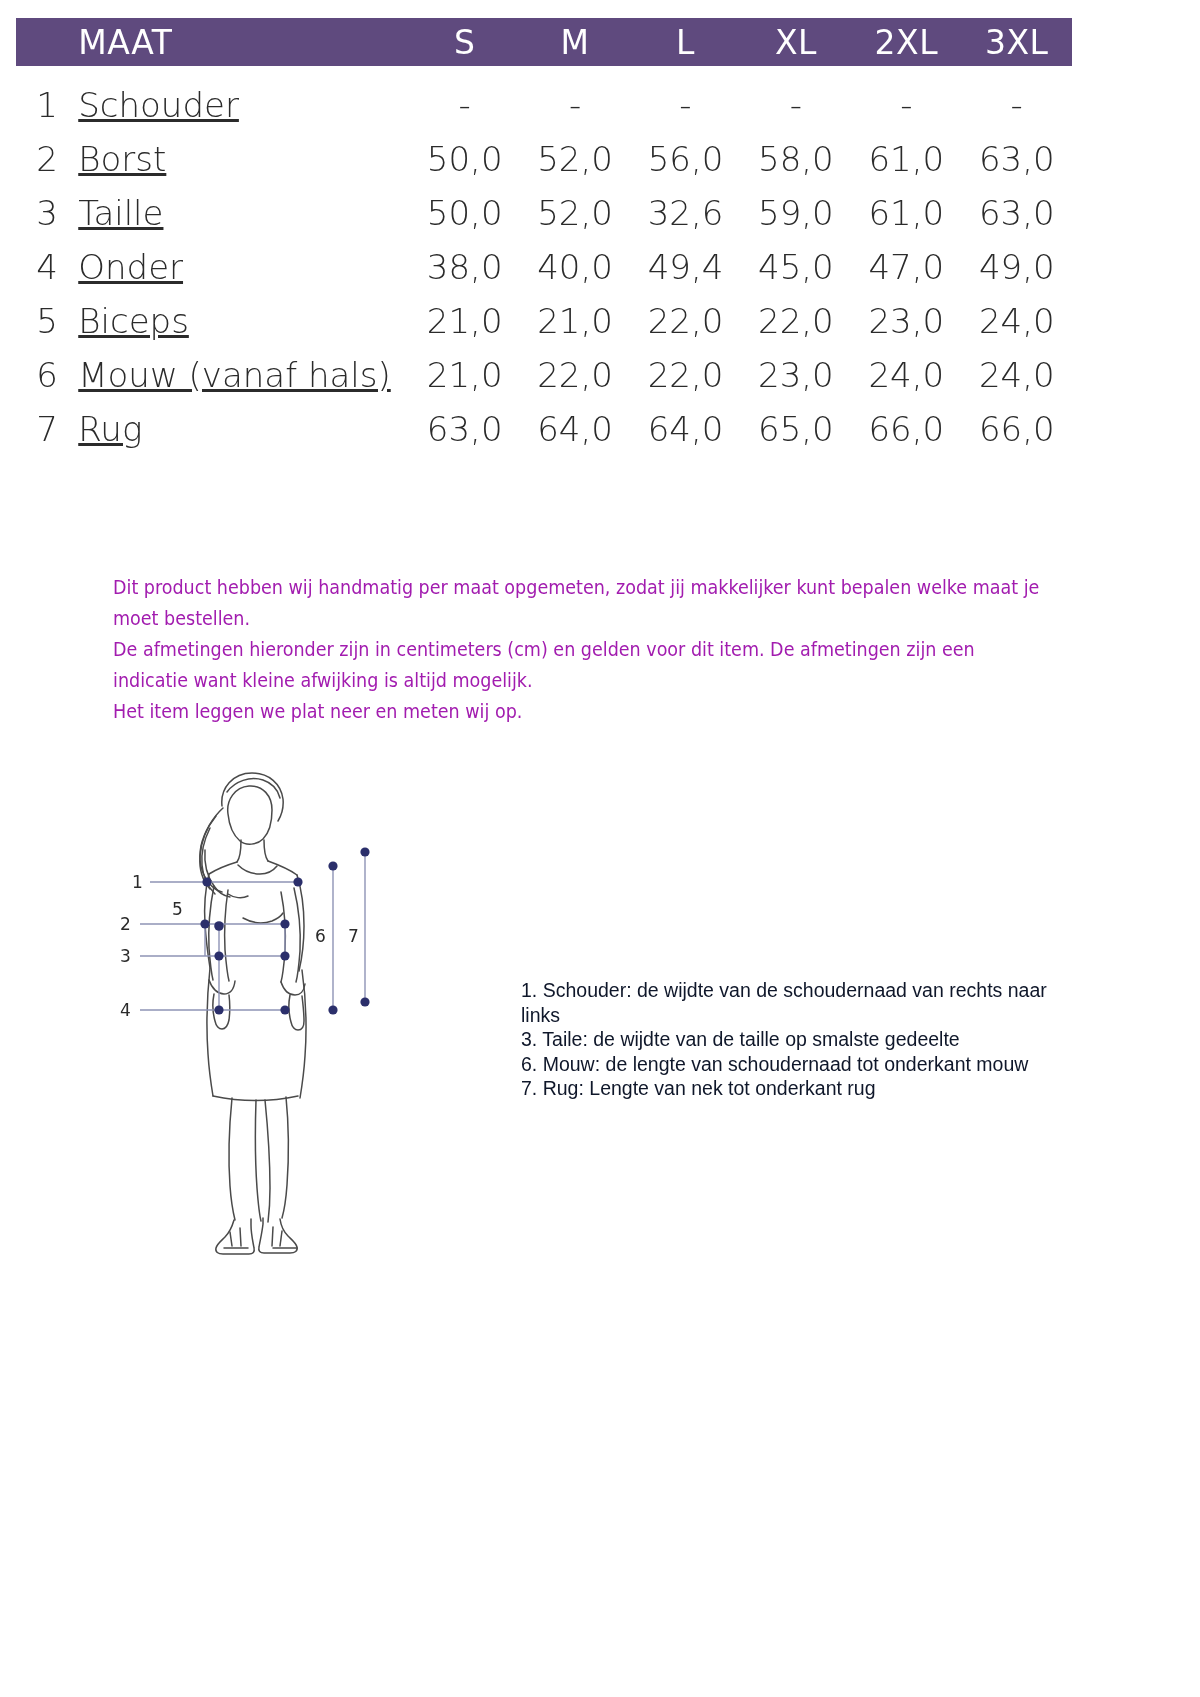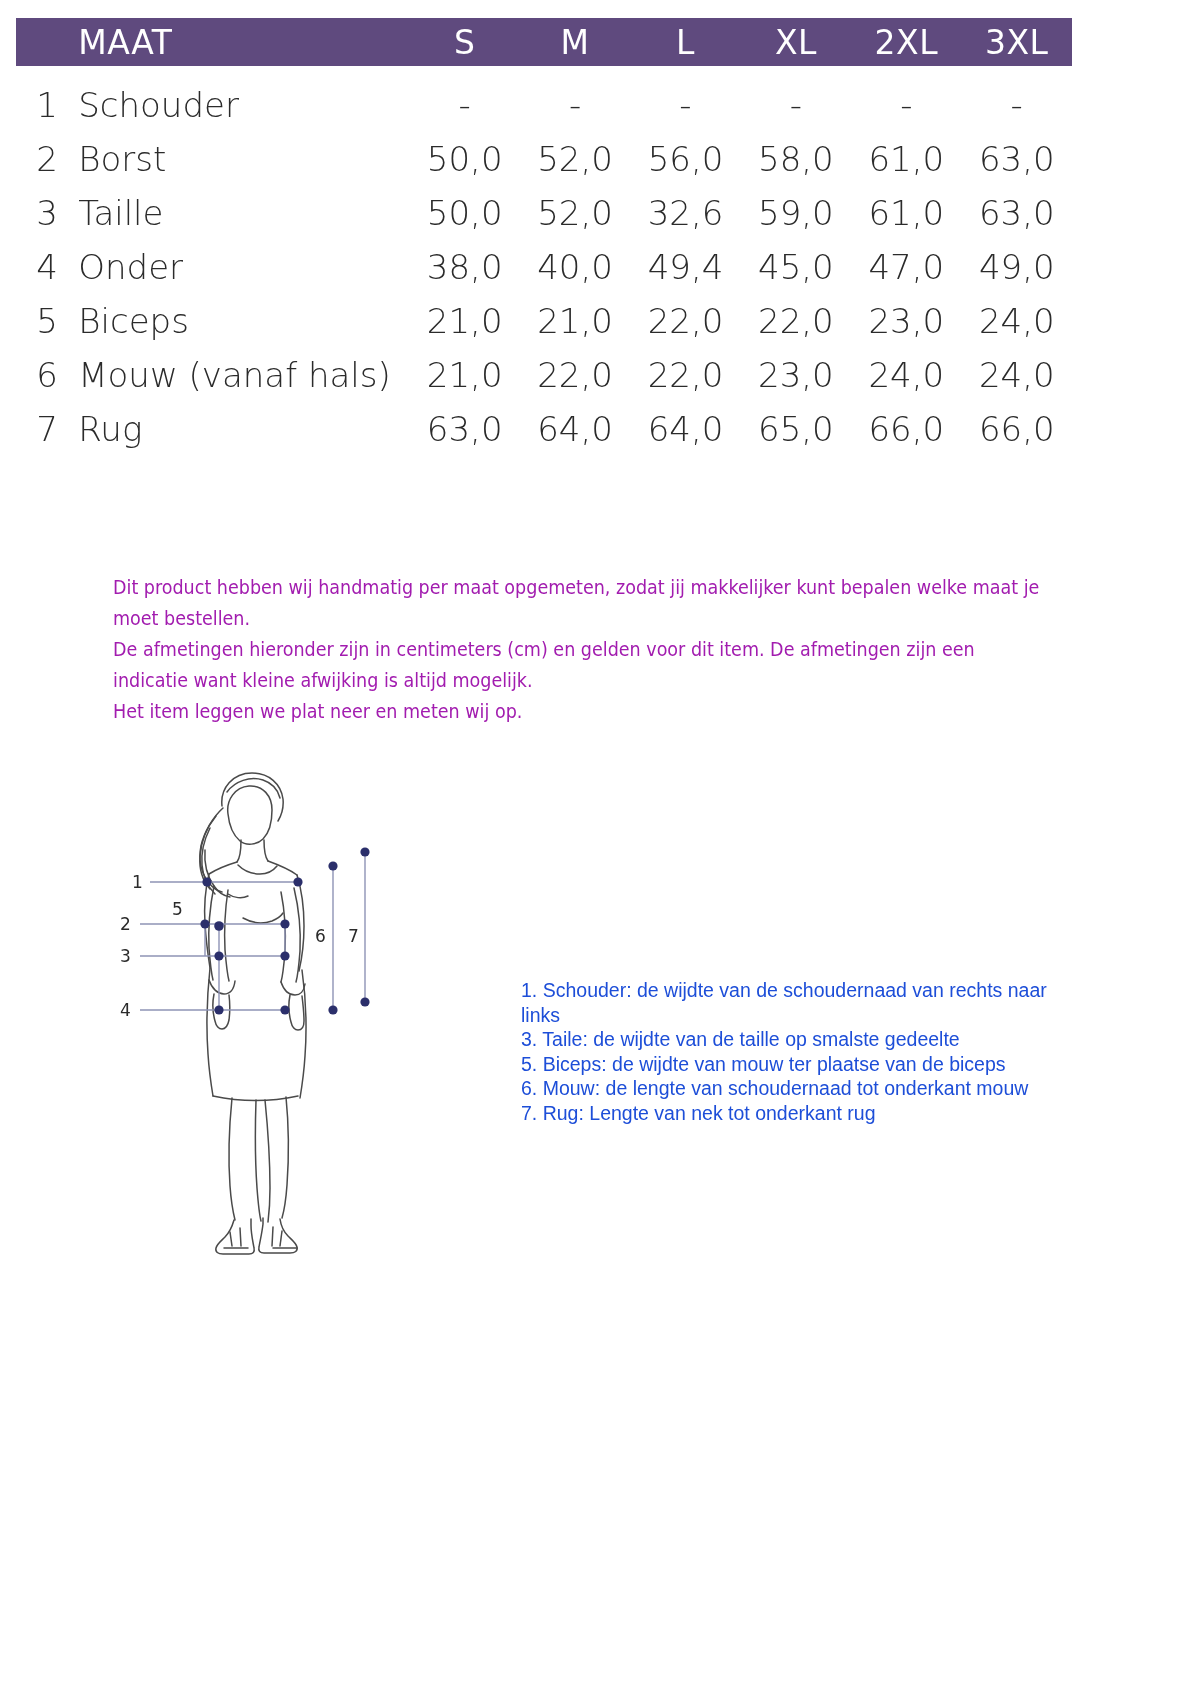--- a/index.html
+++ b/index.html
@@ -46,21 +46,21 @@
   table.size-table tbody td {
     font-family: "DejaVu Sans", sans-serif;
     font-weight: 300;
     font-size: 34px;
     color: #2b2b2b;
     height: 54px;
     padding: 0;
     vertical-align: middle;
   }
   td.idx { text-align: center; width: 62px; color: #3a3a3a; }
-  td.name { text-align: left; padding-left: 34px; }
+  td.name { text-align: left; padding-left: 34px; text-decoration: underline; }
   td.val { text-align: center; }
   tbody tr:first-child td { padding-top: 12px; }
 
   
   .intro {
     position: absolute;
     left: 113px;
     top: 572px;
     width: 930px;
     font-family: "DejaVu Sans Condensed", "Liberation Sans Narrow", "Liberation Sans", sans-serif;
@@ -83,21 +83,21 @@
 
   
   .legend {
     position: absolute;
     left: 521px;
     top: 978px;
     width: 560px;
     font-family: "Liberation Sans", sans-serif;
     font-size: 19.5px;
     line-height: 24.5px;
-    color: #1d4ed8;
+    color: #0f172a;
   }
   .legend div { margin: 0; }
 </style>
 </head>
 <body>
 
 <div class="size-table-wrap">
   <table class="size-table">
     <thead>
       <tr>
@@ -288,16 +288,15 @@
       <text x="62" y="145">5</text>
       <text x="205" y="172">6</text>
       <text x="238" y="172">7</text>
     </g>
   </svg>
 </div>
 
 <div class="legend">
   <div>1. Schouder: de wijdte van de schoudernaad van rechts naar links</div>
   <div>3. Taile: de wijdte van de taille op smalste gedeelte</div>
-  <div>5. Biceps: de wijdte van mouw ter plaatse van de biceps</div>
   <div>6. Mouw: de lengte van schoudernaad tot onderkant mouw</div>
   <div>7. Rug: Lengte van nek tot onderkant rug</div>
 </div>
 
 </body></html>

